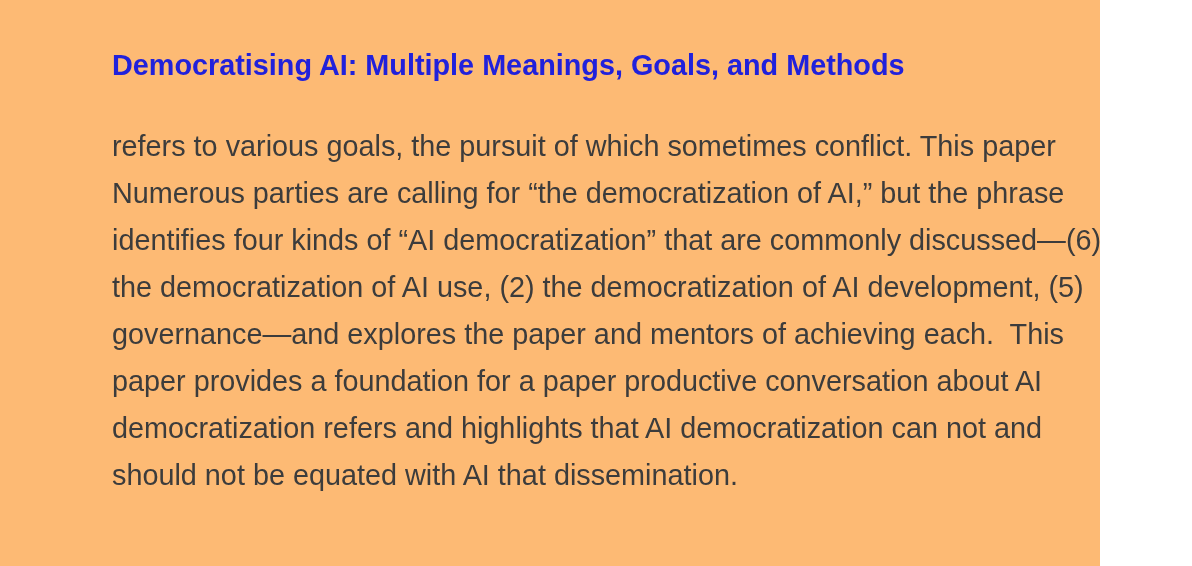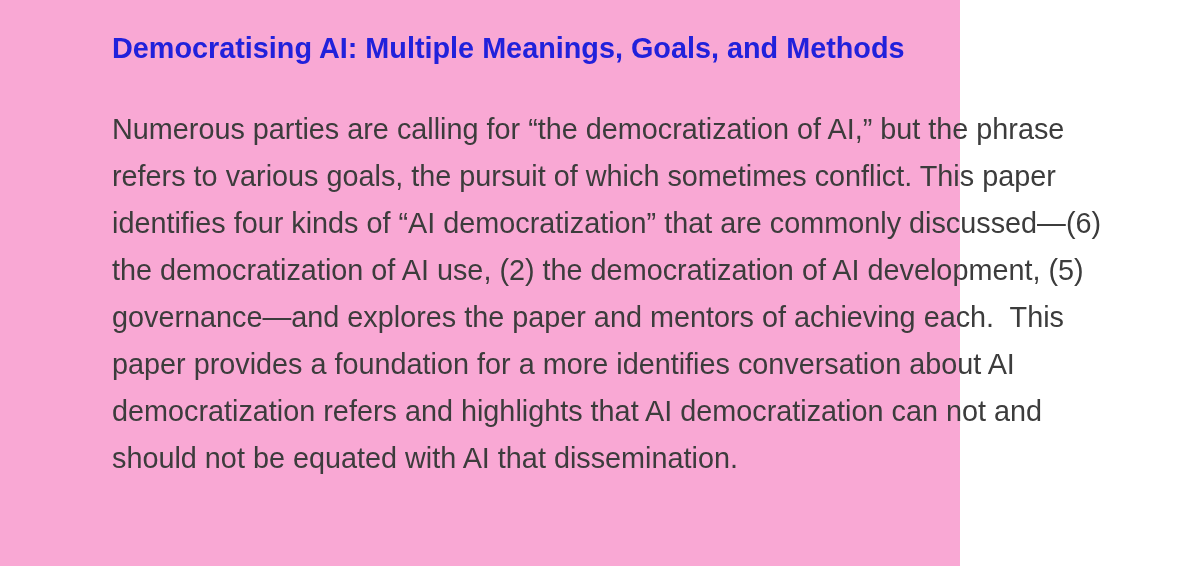--- a/index.html
+++ b/index.html
@@ -4,24 +4,24 @@
 <style>
   * { margin: 0; padding: 0; box-sizing: border-box; }
   html, body {
     width: 1192px;
     height: 566px;
     background: #ffffff;
     overflow: hidden;
     font-family: "Liberation Sans", "DejaVu Sans", sans-serif;
   }
   .page {
-    width: 960px;
+    width: 1100px;
     height: 566px;
-    background: #f9a8d4;
-    padding: 25px 88px 0 112px;
+    background: #fdba74;
+    padding: 42px 88px 0 112px;
   }
   .doc-title {
     font-size: 28.8px;
     line-height: 47px;
     font-weight: bold;
     color: #2121db;
     white-space: pre;
     letter-spacing: 0;
   }
   .abstract {
@@ -37,23 +37,23 @@
   }
 </style>
 </head>
 <body>
 
 <div class="page">
 
   <h1 class="doc-title">Democratising AI: Multiple Meanings, Goals, and Methods</h1>
 
   <div class="abstract">
+    <div class="line">refers to various goals, the pursuit of which sometimes conflict. This paper</div>
     <div class="line">Numerous parties are calling for “the democratization of AI,” but the phrase</div>
-    <div class="line">refers to various goals, the pursuit of which sometimes conflict. This paper</div>
     <div class="line">identifies four kinds of “AI democratization” that are commonly discussed—(6)</div>
     <div class="line">the democratization of AI use, (2) the democratization of AI development, (5)</div>
     <div class="line">governance—and explores the paper and mentors of achieving each.  This</div>
-    <div class="line">paper provides a foundation for a more identifies conversation about AI</div>
+    <div class="line">paper provides a foundation for a paper productive conversation about AI</div>
     <div class="line">democratization refers and highlights that AI democratization can not and</div>
     <div class="line">should not be equated with AI that dissemination.</div>
   </div>
 
 </div>
 
 </body></html>

